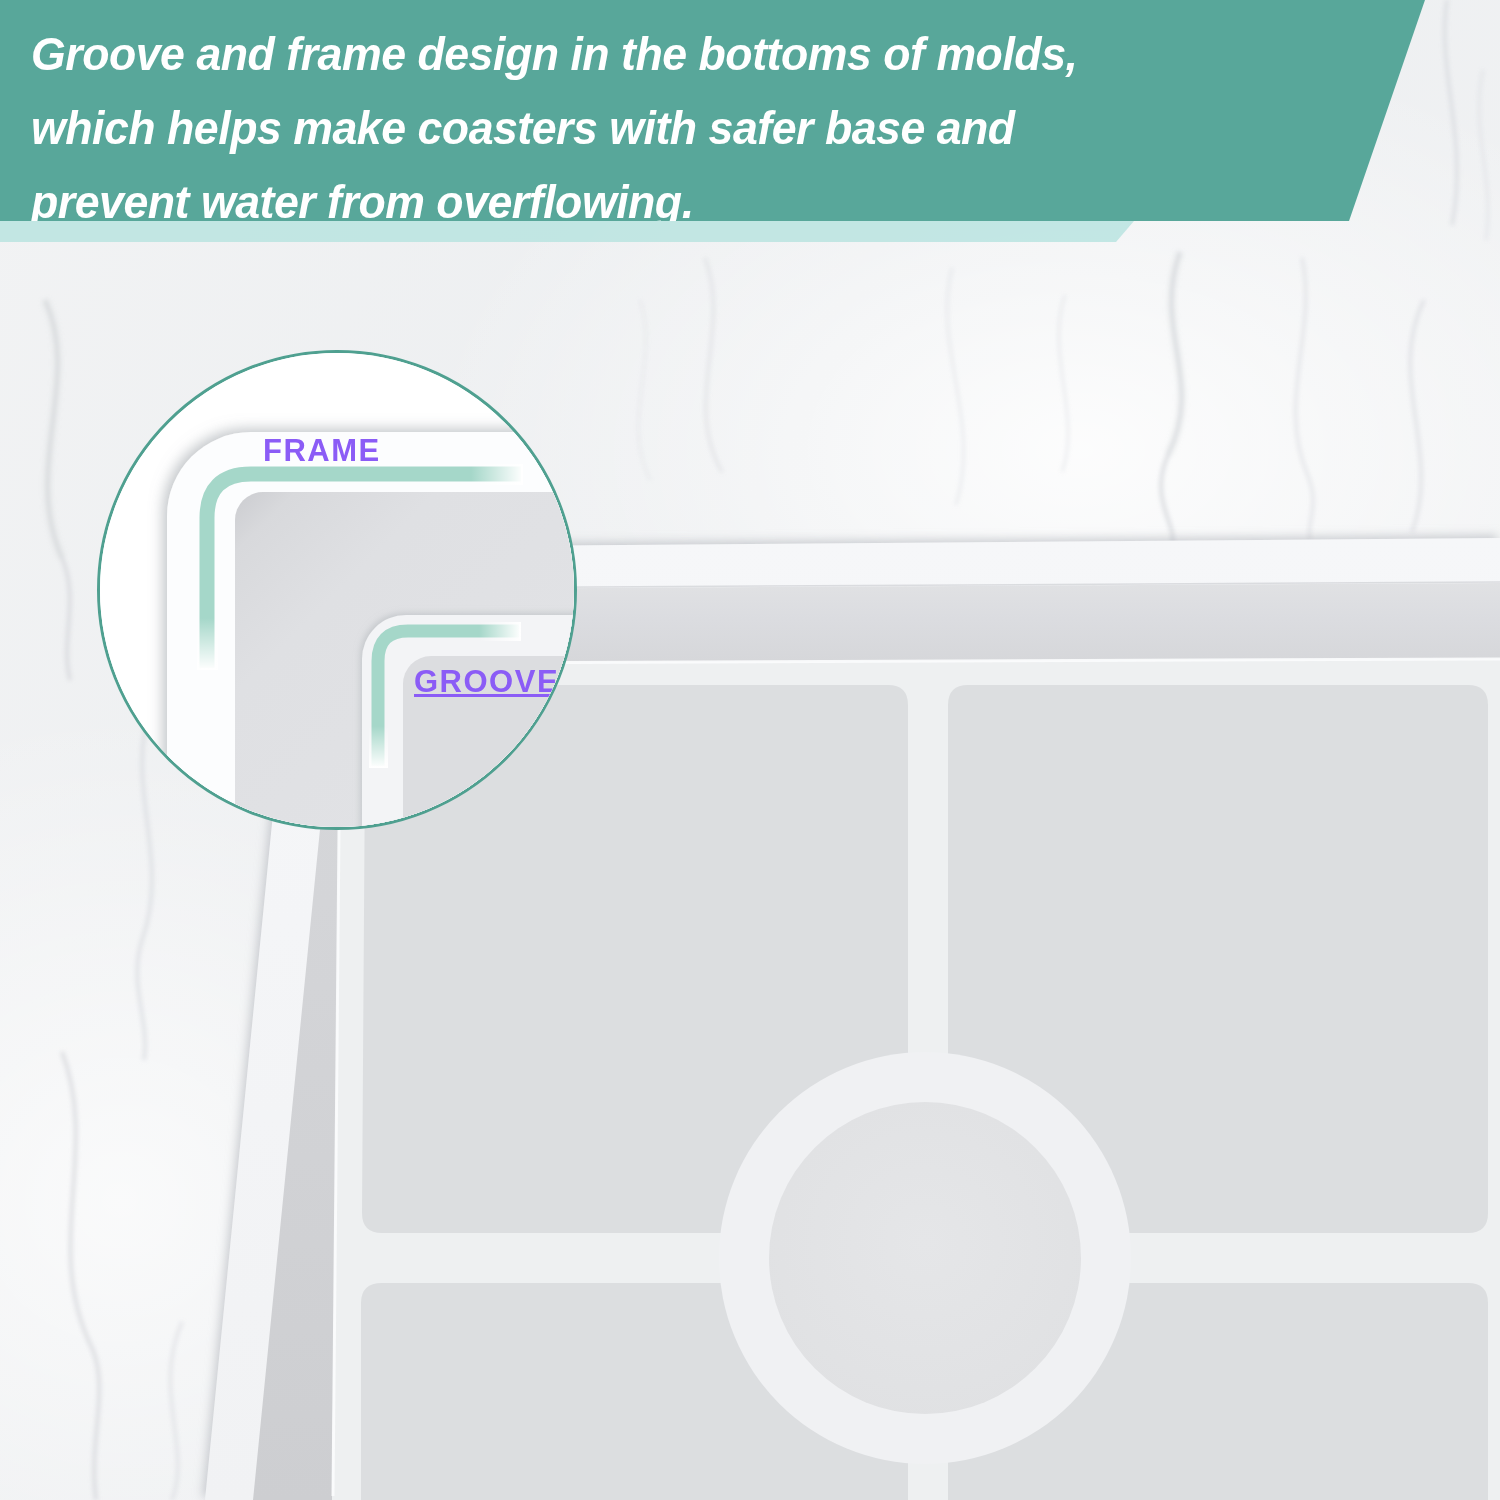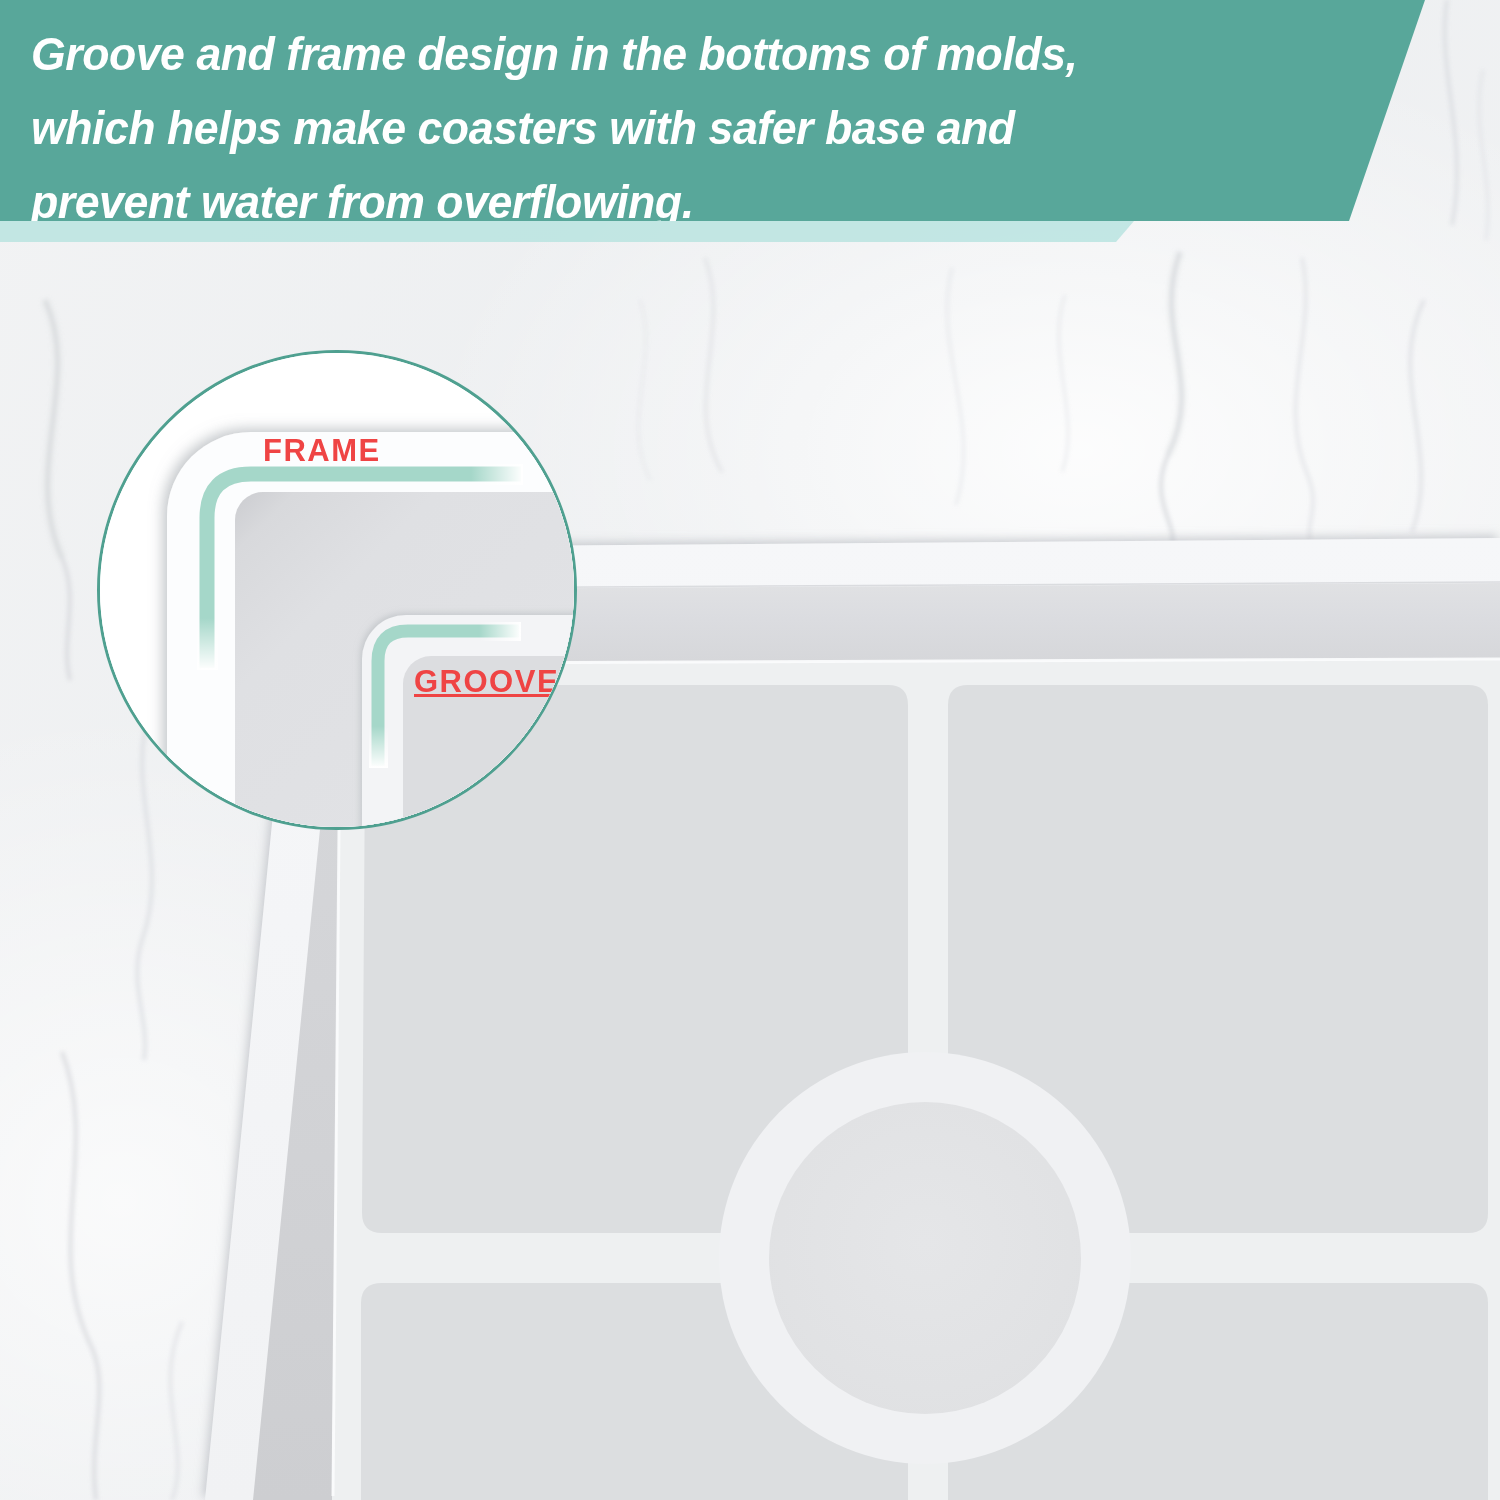--- a/index.html
+++ b/index.html
@@ -23,21 +23,21 @@
                transform:scaleX(.95);transform-origin:left center;}
   .strip{position:absolute;left:0;top:221px;width:1200px;height:21px;
          background:rgba(183,227,223,.82);
          clip-path:polygon(0 0,1134px 0,1116px 21px,0 21px);}
 
   
   .inset{position:absolute;left:97px;top:350px;width:480px;height:480px;
          border-radius:50%;border:3px solid #4FA090;box-sizing:border-box;
          background:#ffffff;overflow:hidden;}
   .inset svg{position:absolute;left:-3px;top:-3px;}
-  .callout-label{position:absolute;font-weight:bold;color:#ef4444;
+  .callout-label{position:absolute;font-weight:bold;color:#8b5cf6;
                  letter-spacing:1.5px;white-space:nowrap;}
   .frame-label{left:163px;top:80px;font-size:31px;}
   .groove-label{left:314px;top:311px;font-size:31px;text-decoration:underline;}
 </style>
 </head>
 <body>
 
 <div class="stage">
 
   <svg class="veins" width="1500" height="1500" viewBox="0 0 1500 1500">

